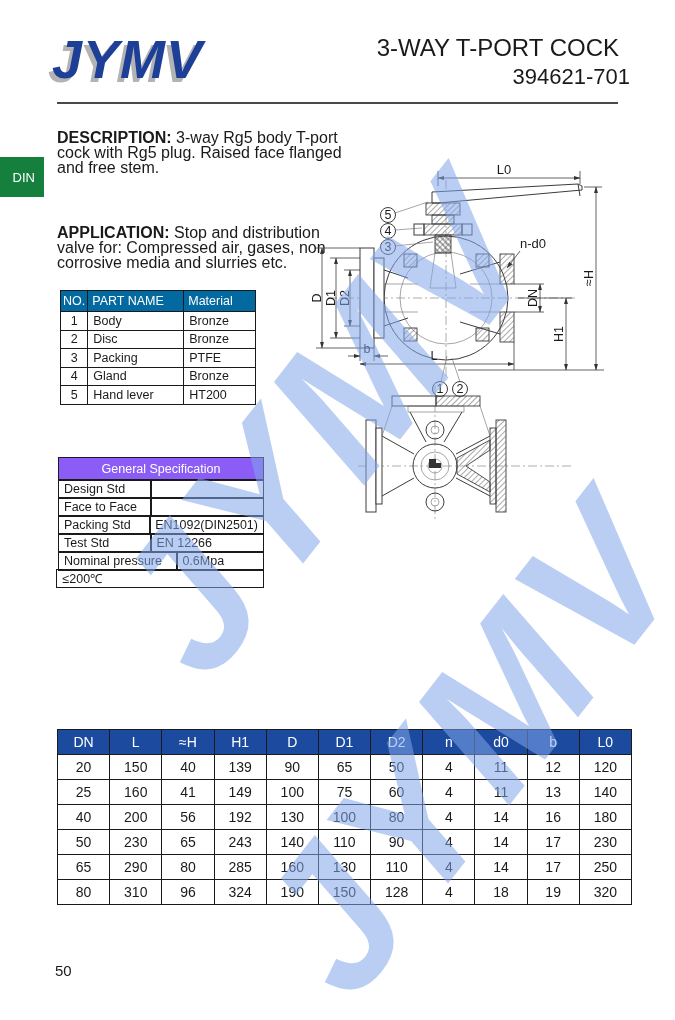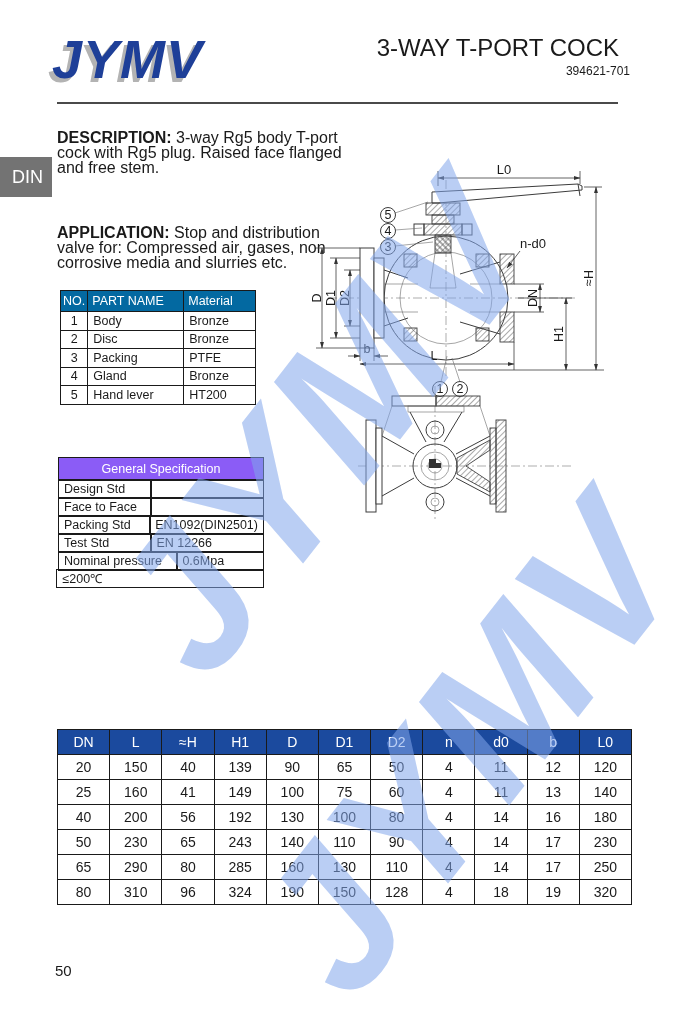--- a/index.html
+++ b/index.html
@@ -8,25 +8,25 @@
   
   .wm{position:absolute;width:640px;height:230px;display:flex;align-items:center;justify-content:center;
       font-size:196px;font-weight:bold;font-style:italic;letter-spacing:6px;
       transform:rotate(-52deg);pointer-events:none;z-index:6;user-select:none;}
   #wm1{left:5px;top:310px;}
   #wm2{left:150px;top:630px;}
   
   #logo{position:absolute;left:52px;top:28px;font-size:54px;font-weight:bold;font-style:italic;
         letter-spacing:1px;color:#1e3f98;text-shadow:-4px 4px 0 #b3b3b3;z-index:2;}
   #title{position:absolute;right:56px;top:34px;font-size:24px;text-align:right;color:#1a1a1a;z-index:2;}
-  #code{position:absolute;right:45px;top:64px;font-size:12px;text-align:right;color:#1a1a1a;z-index:2;}
+  #code{position:absolute;right:45px;top:64px;font-size:22px;text-align:right;color:#1a1a1a;z-index:2;}
   #hrule{position:absolute;left:57px;top:102px;width:561px;height:2px;background:#4a4a4a;z-index:2;}
   
-  #din-tab{position:absolute;left:0;top:157px;width:52px;height:40px;background:#737373;color:#ffffff;
-           font-size:18px;display:flex;align-items:center;justify-content:flex-end;padding-right:9px;
+  #din-tab{position:absolute;left:0;top:157px;width:44px;height:40px;background:#15803d;color:#ffffff;
+           font-size:13px;display:flex;align-items:center;justify-content:flex-end;padding-right:9px;
            box-sizing:border-box;z-index:2;}
   
   .txtblock{position:absolute;left:57px;width:302px;font-size:16px;line-height:15px;z-index:2;}
   #desc{top:130px;}
   #appl{top:205px;margin-top:20px;}
   .txtblock b{font-weight:bold;}
   
   table{border-collapse:collapse;z-index:3;position:absolute;background:transparent;}
   td,th{border:1.6px solid #1a1a1a;font-weight:normal;box-sizing:border-box;}
   #parts-table{left:60px;top:290px;width:196px;font-size:12.5px;}

